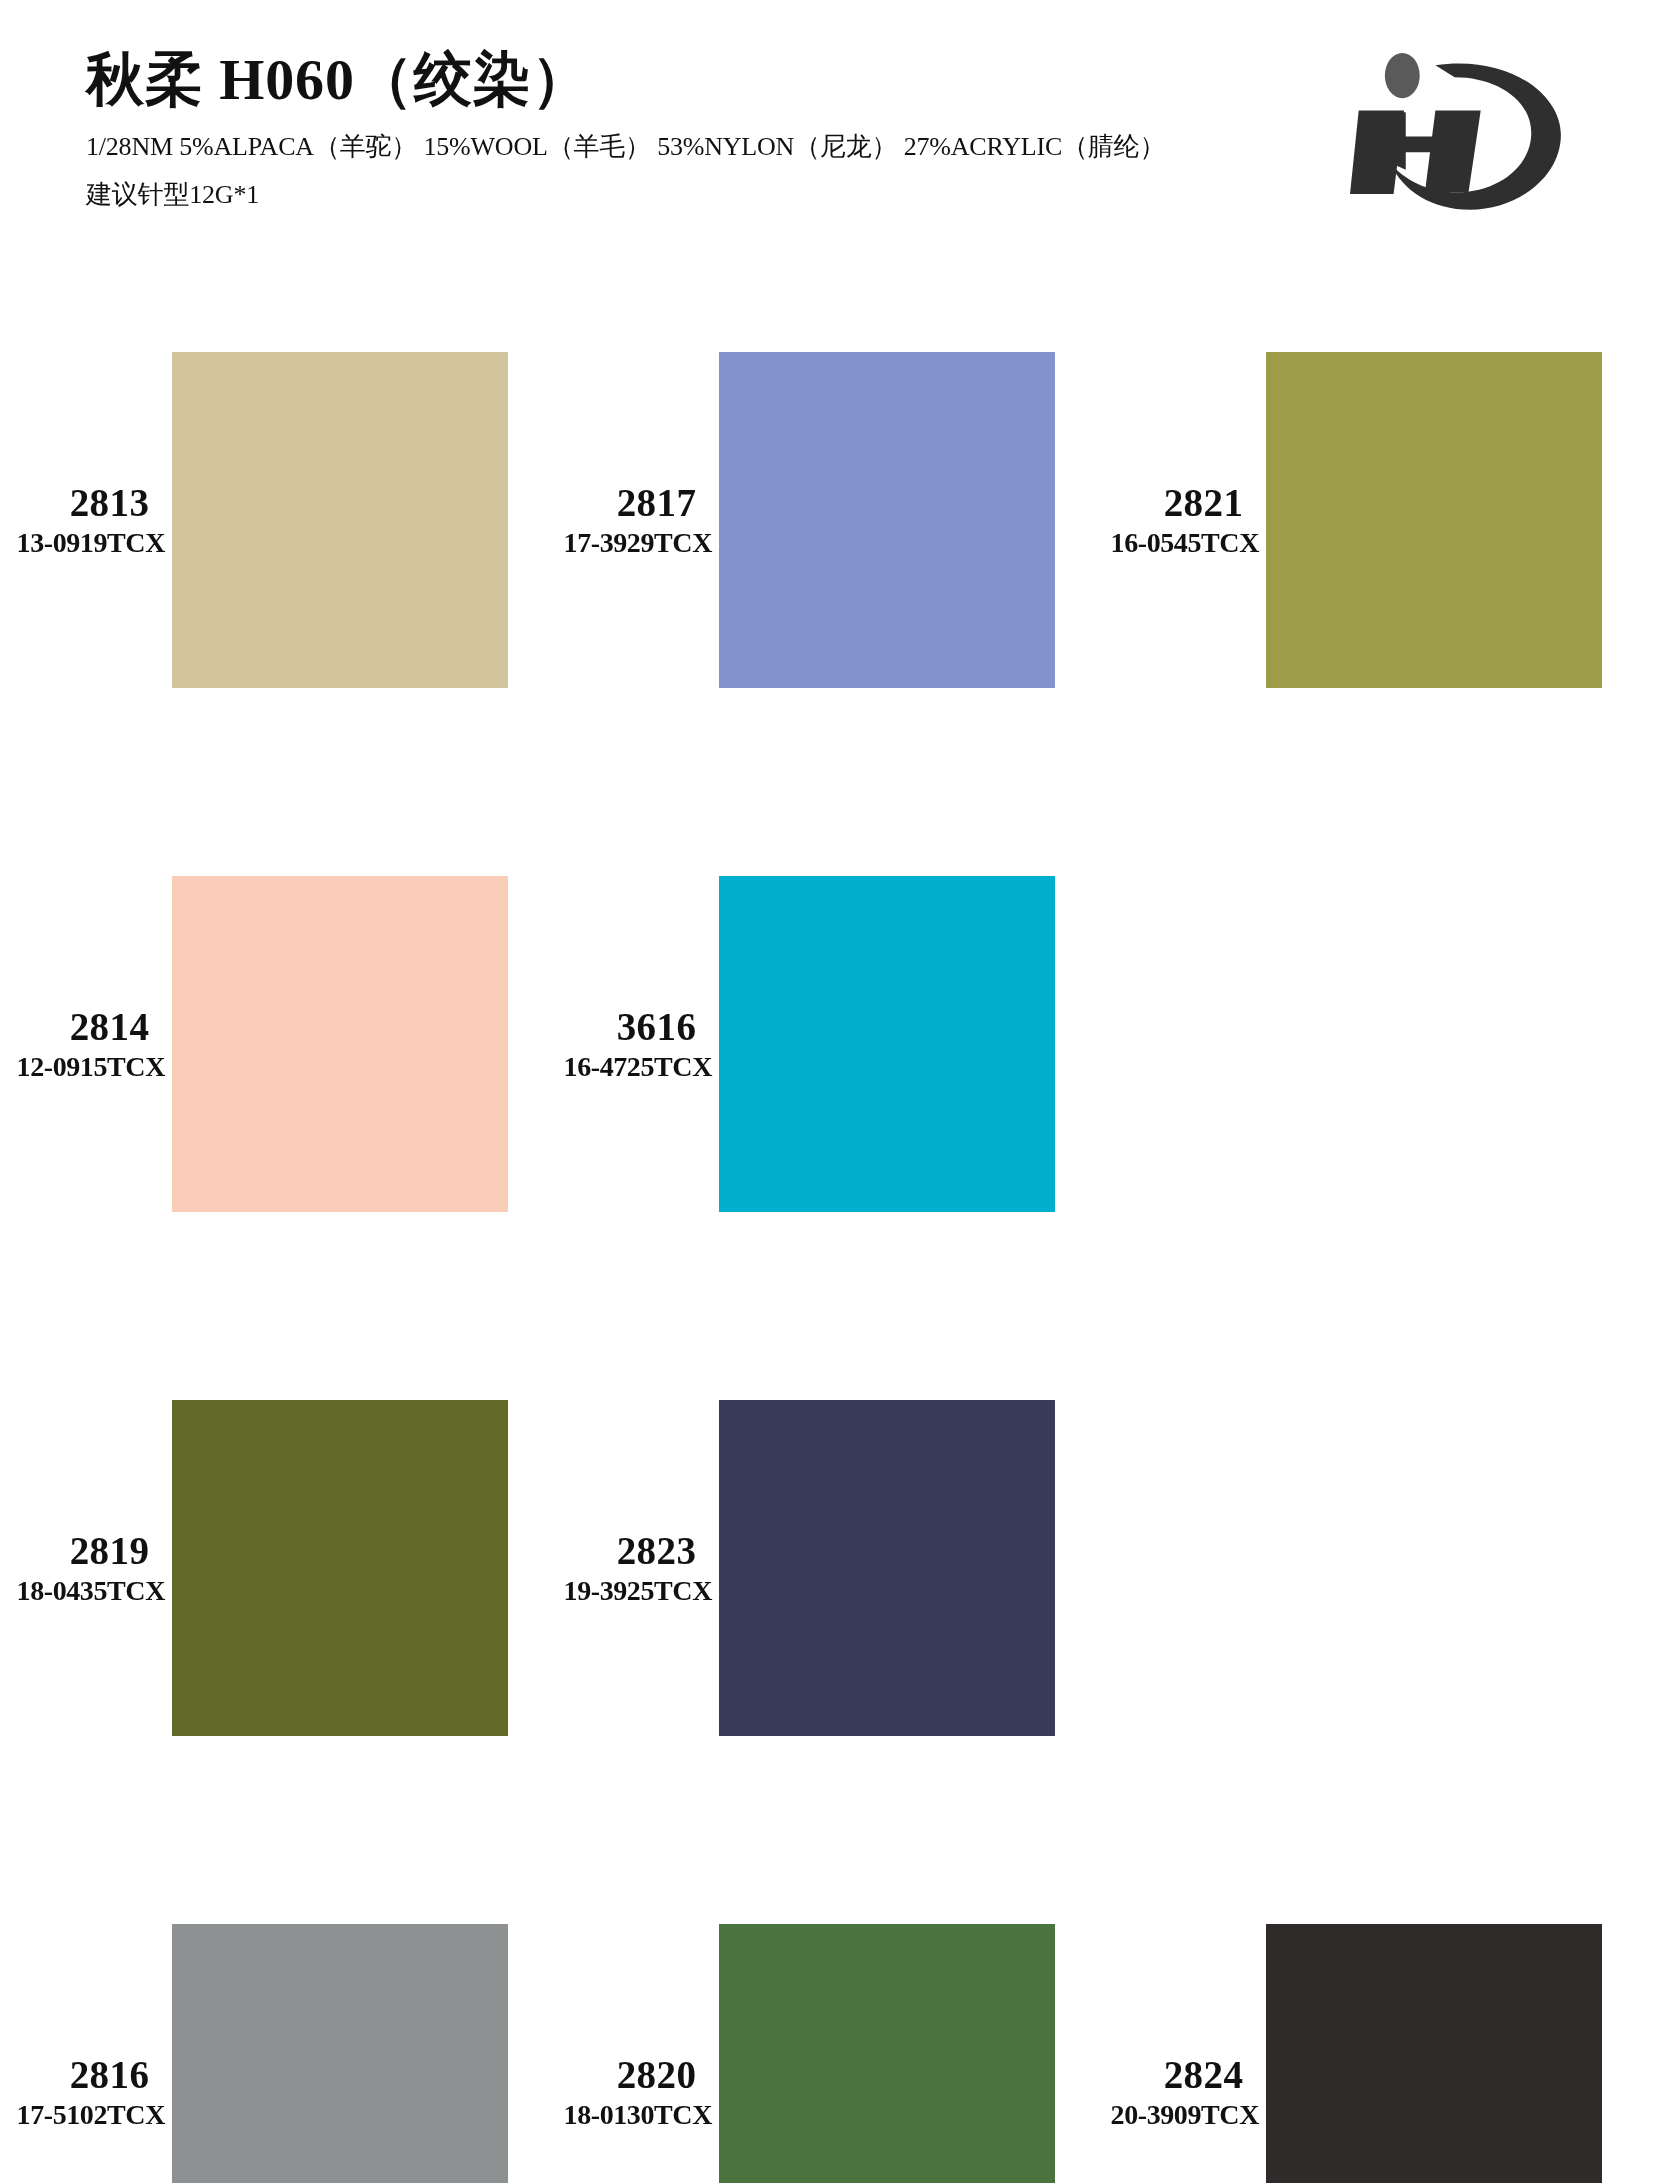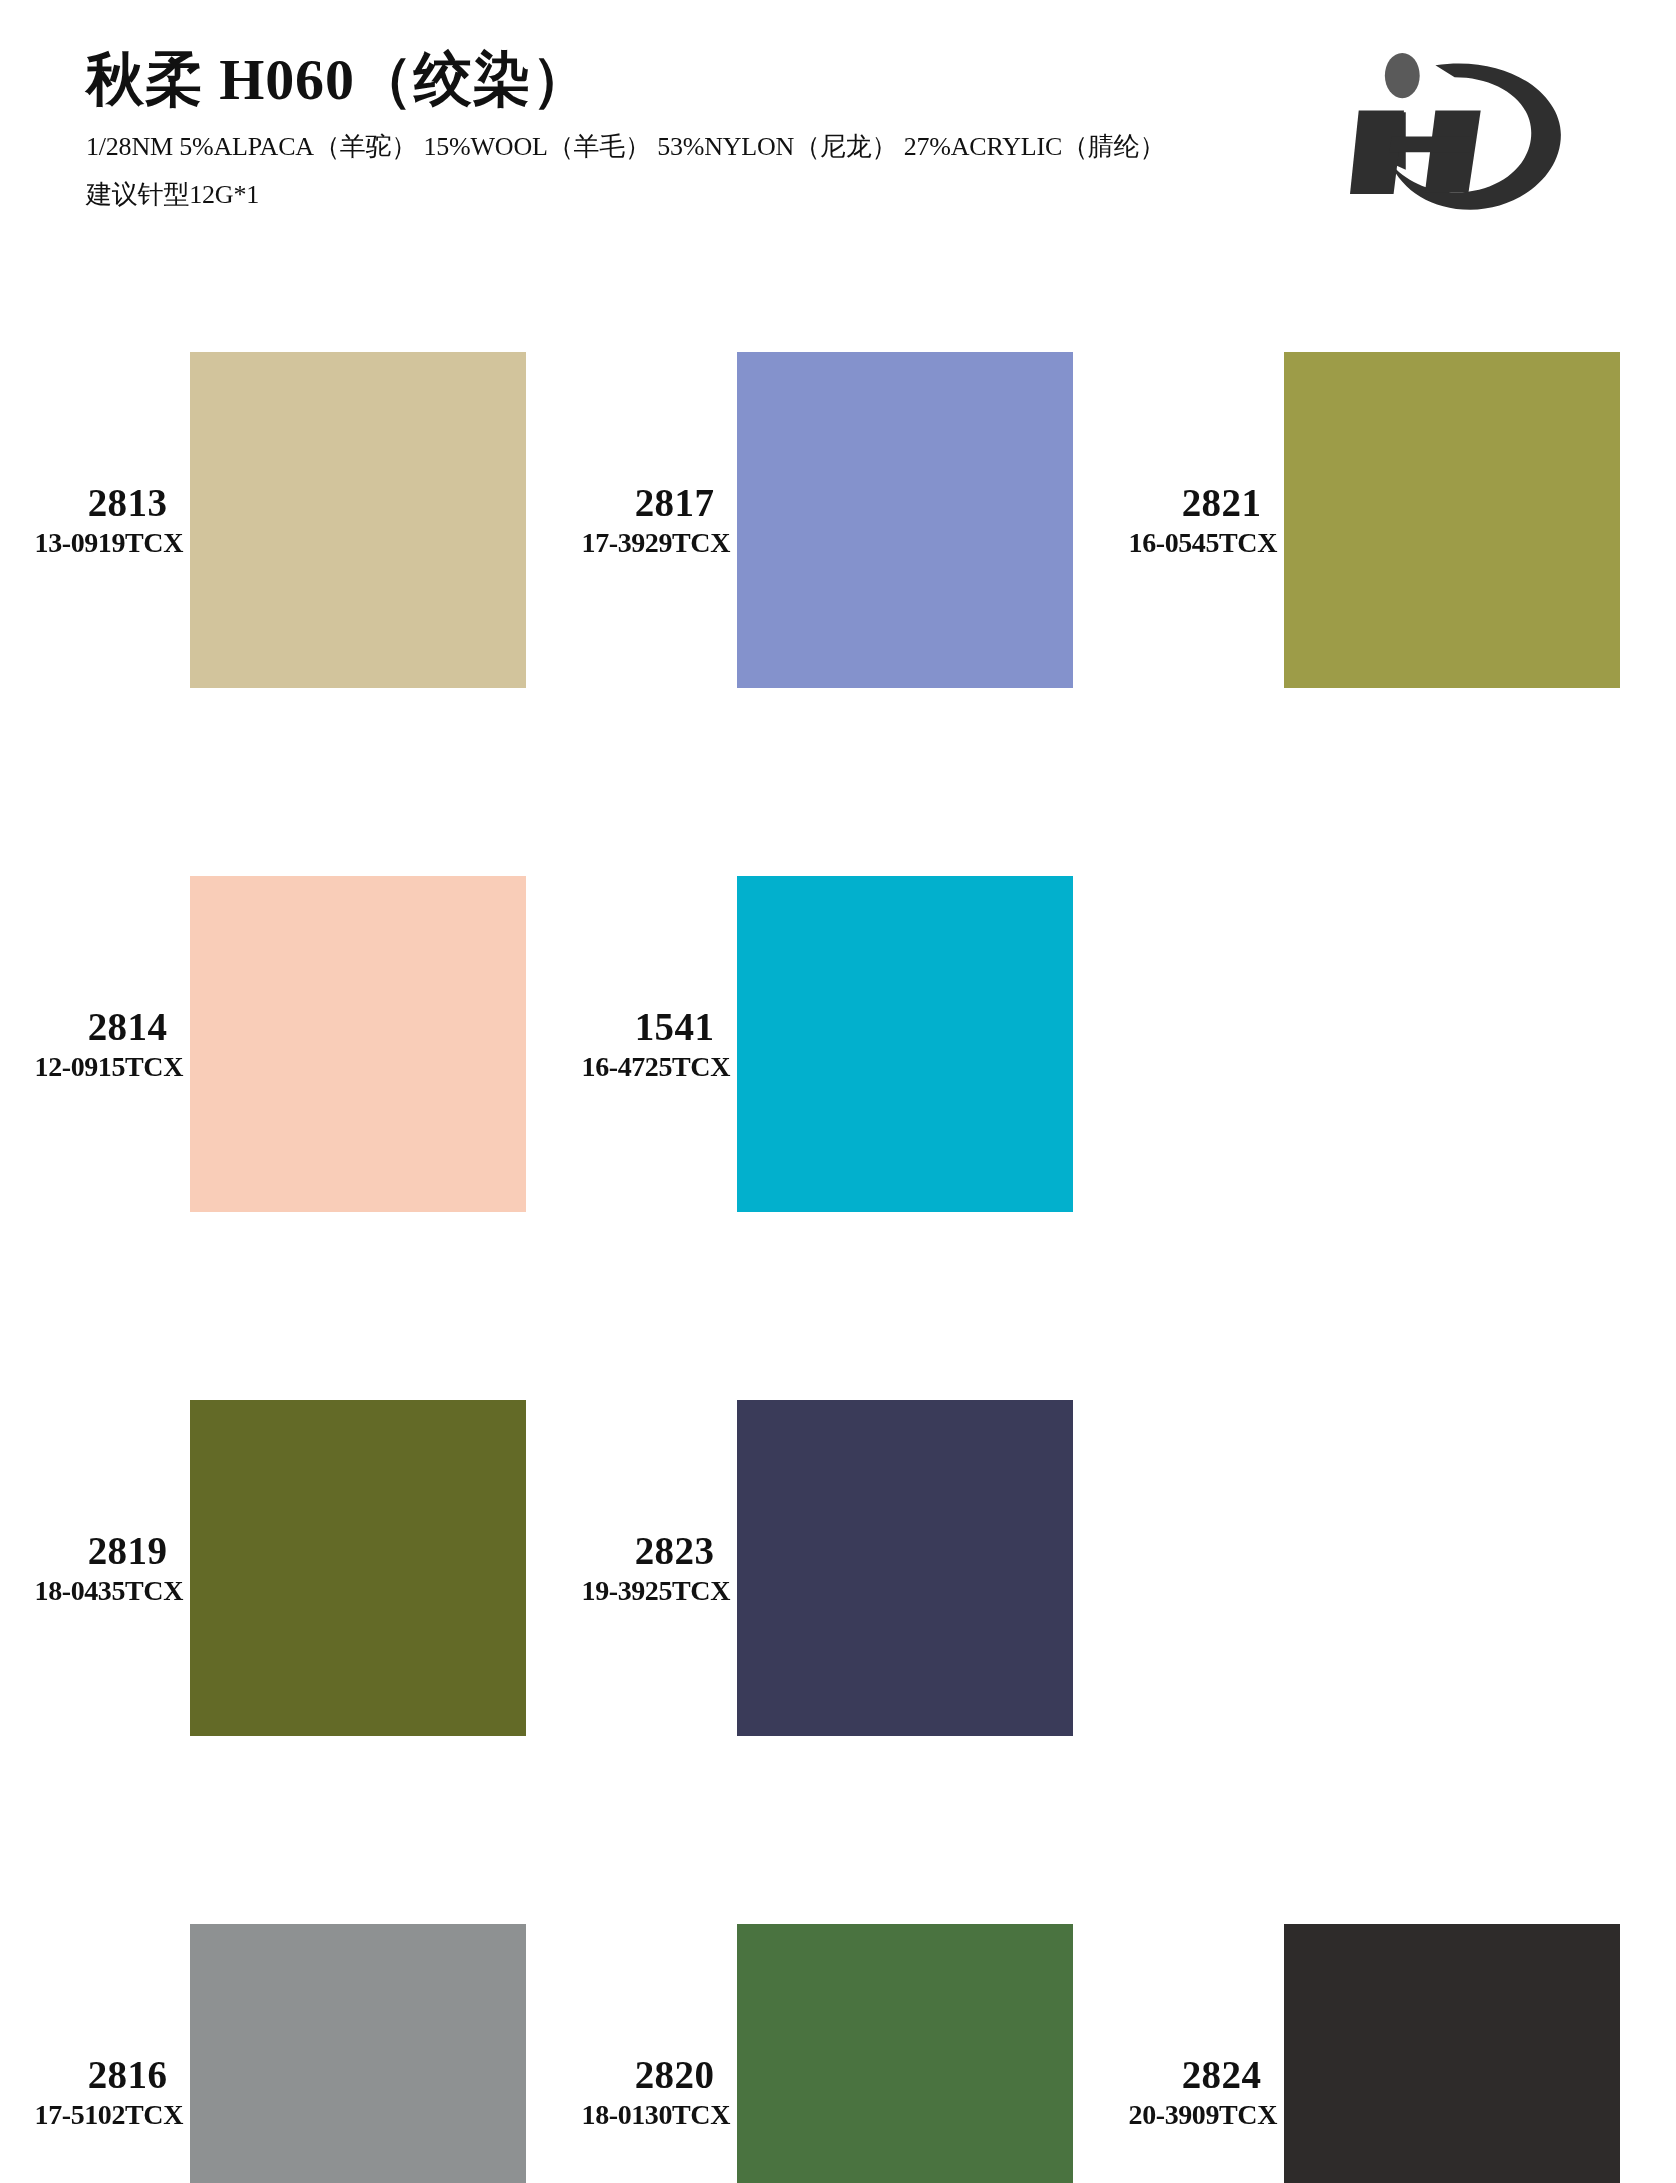--- a/index.html
+++ b/index.html
@@ -68,21 +68,21 @@
     height: 524px;
   }
   .cell {
     display: flex;
     align-items: center;
     width: 547px;
     height: 100%;
     box-sizing: border-box;
   }
   .labels {
-    width: 190px;
+    width: 172px;
     text-align: right;
     padding-right: 7px;
     box-sizing: border-box;
     flex: 0 0 auto;
   }
   .code {
     font-size: 39px;
     font-weight: bold;
     line-height: 1.0;
     letter-spacing: 0.4px;
@@ -159,21 +159,21 @@
   <div class="row">
     <div class="cell">
       <div class="labels">
         <span class="code">2814</span>
         <span class="tcx">12-0915TCX</span>
       </div>
       <div class="chip" style="background-color: rgb(249, 205, 184);"></div>
     </div>
     <div class="cell">
       <div class="labels">
-        <span class="code">1541</span>
+        <span class="code">3616</span>
         <span class="tcx">16-4725TCX</span>
       </div>
       <div class="chip" style="background-color: rgb(2, 176, 205);"></div>
     </div>
   </div>
 
   <div class="row">
     <div class="cell">
       <div class="labels">
         <span class="code">2819</span>

